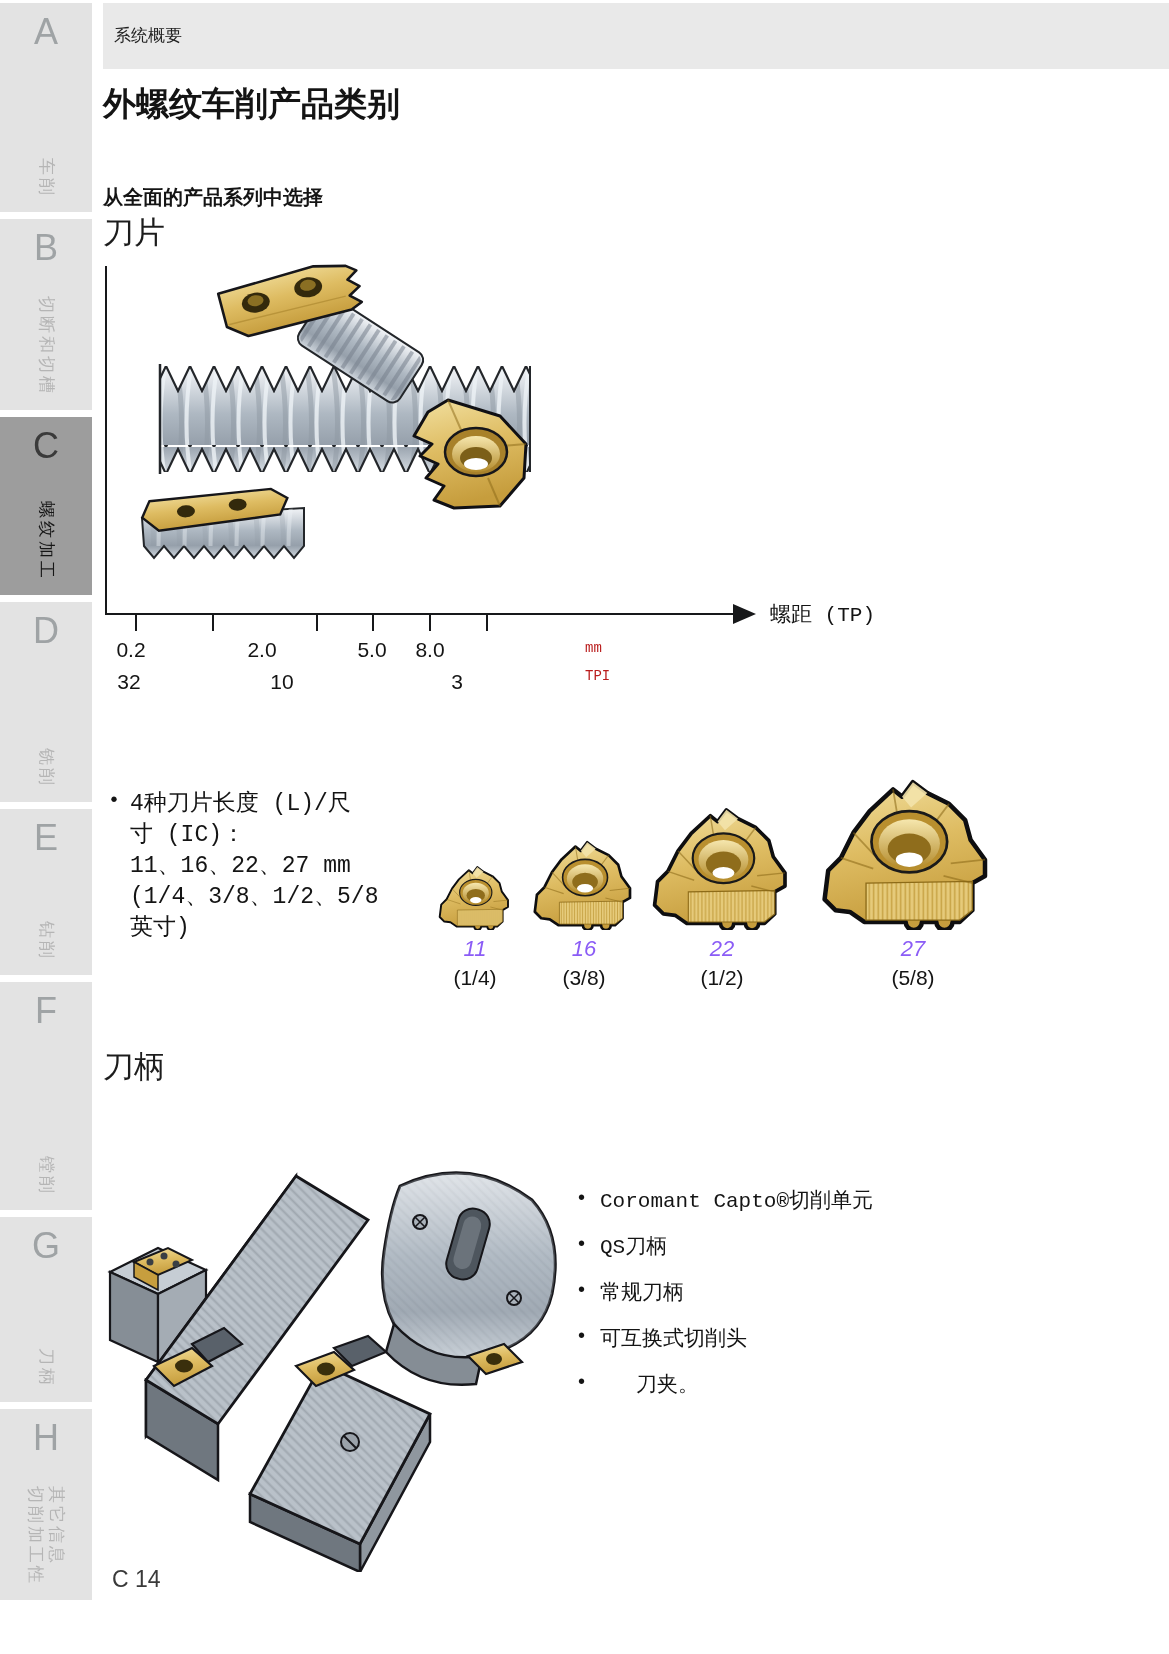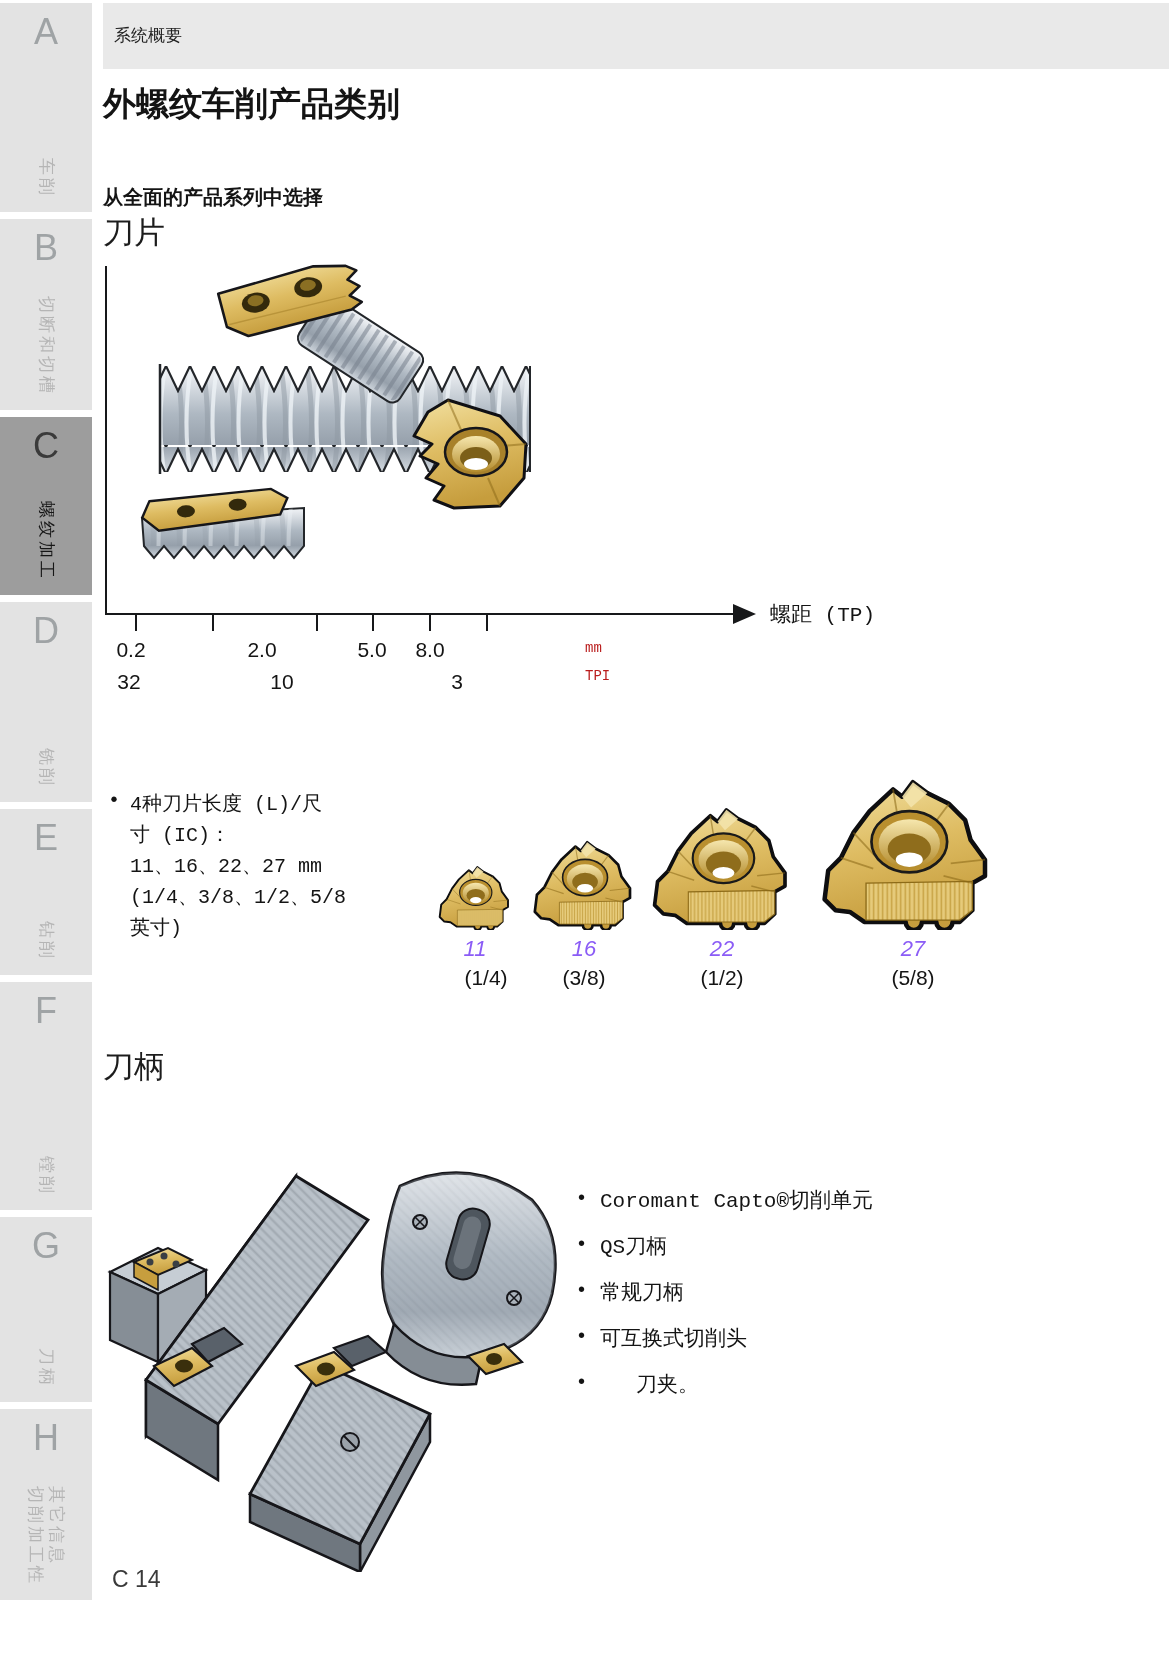--- a/index.html
+++ b/index.html
@@ -33,21 +33,21 @@
     border-left:23px solid #17181a;border-top:10px solid transparent;border-bottom:10px solid transparent;}
   .axis-tick{position:absolute;top:615px;width:2px;height:16px;background:#17181a;}
   .axis-num{position:absolute;transform:translateX(-50%);font-size:21px;color:#141414;}
   .axis-unit{position:absolute;left:585px;font-size:14px;color:#b91c1c;
     font-family:"Liberation Mono","DejaVu Sans Mono",monospace;}
   .axis-title{position:absolute;left:770px;top:600px;font-size:21px;color:#141414;
     font-family:"Liberation Mono","DejaVu Sans Mono",monospace;}
 
   
   .cjk-body{font-family:"Liberation Mono","DejaVu Sans Mono",monospace;color:#141414;}
-  .feature-bullet{position:absolute;left:130px;top:789px;width:290px;font-size:20px;
+  .feature-bullet{position:absolute;left:130px;top:789px;width:290px;font-size:23px;
     line-height:31px;white-space:pre-line;}
   .bullet-dot{position:absolute;font-size:20px;color:#141414;}
   .th-bullet{position:absolute;left:600px;width:480px;font-size:21px;}
   .th-bullet::before,.feature-dot::before{content:"";}
 
   
   .size-num{position:absolute;transform:translateX(-50%);font-size:22px;color:#8b5cf6;font-style:italic;}
   .size-inch{position:absolute;transform:translateX(-50%);font-size:21px;color:#141414;}
 
   .page-number{position:absolute;left:112px;top:1566px;font-size:23px;color:#3a3a3a;text-align:right;}
@@ -246,21 +246,21 @@
       <use href="#th-insert"></use>
     </svg>
   <svg class="illu" style="left:815px;top:775px;" width="185" height="155" viewBox="0 0 200 172">
       <use href="#th-insert"></use>
     </svg>
 
   <div class="size-num" style="left:475px;top:936px;">11</div>
   <div class="size-num" style="left:584px;top:936px;">16</div>
   <div class="size-num" style="left:722px;top:936px;">22</div>
   <div class="size-num" style="left:913px;top:936px;">27</div>
-  <div class="size-inch" style="left:486px;top:966px;text-align:right;">(1/4)</div>
+  <div class="size-inch" style="left:475px;top:966px;text-align:right;">(1/4)</div>
   <div class="size-inch" style="left:584px;top:966px;">(3/8)</div>
   <div class="size-inch" style="left:722px;top:966px;">(1/2)</div>
   <div class="size-inch" style="left:913px;top:966px;">(5/8)</div>
 
   <div class="section-heading" style="top:1046px;">刀柄</div>
 
   <svg class="illu" style="left:100px;top:1112px;" width="470" height="460" viewBox="0 0 470 460">
 
     <g>
       <polygon points="10,160 58,136 106,158 58,182" fill="#c6cdd4" stroke="#16161a" stroke-width="2.2"></polygon>

